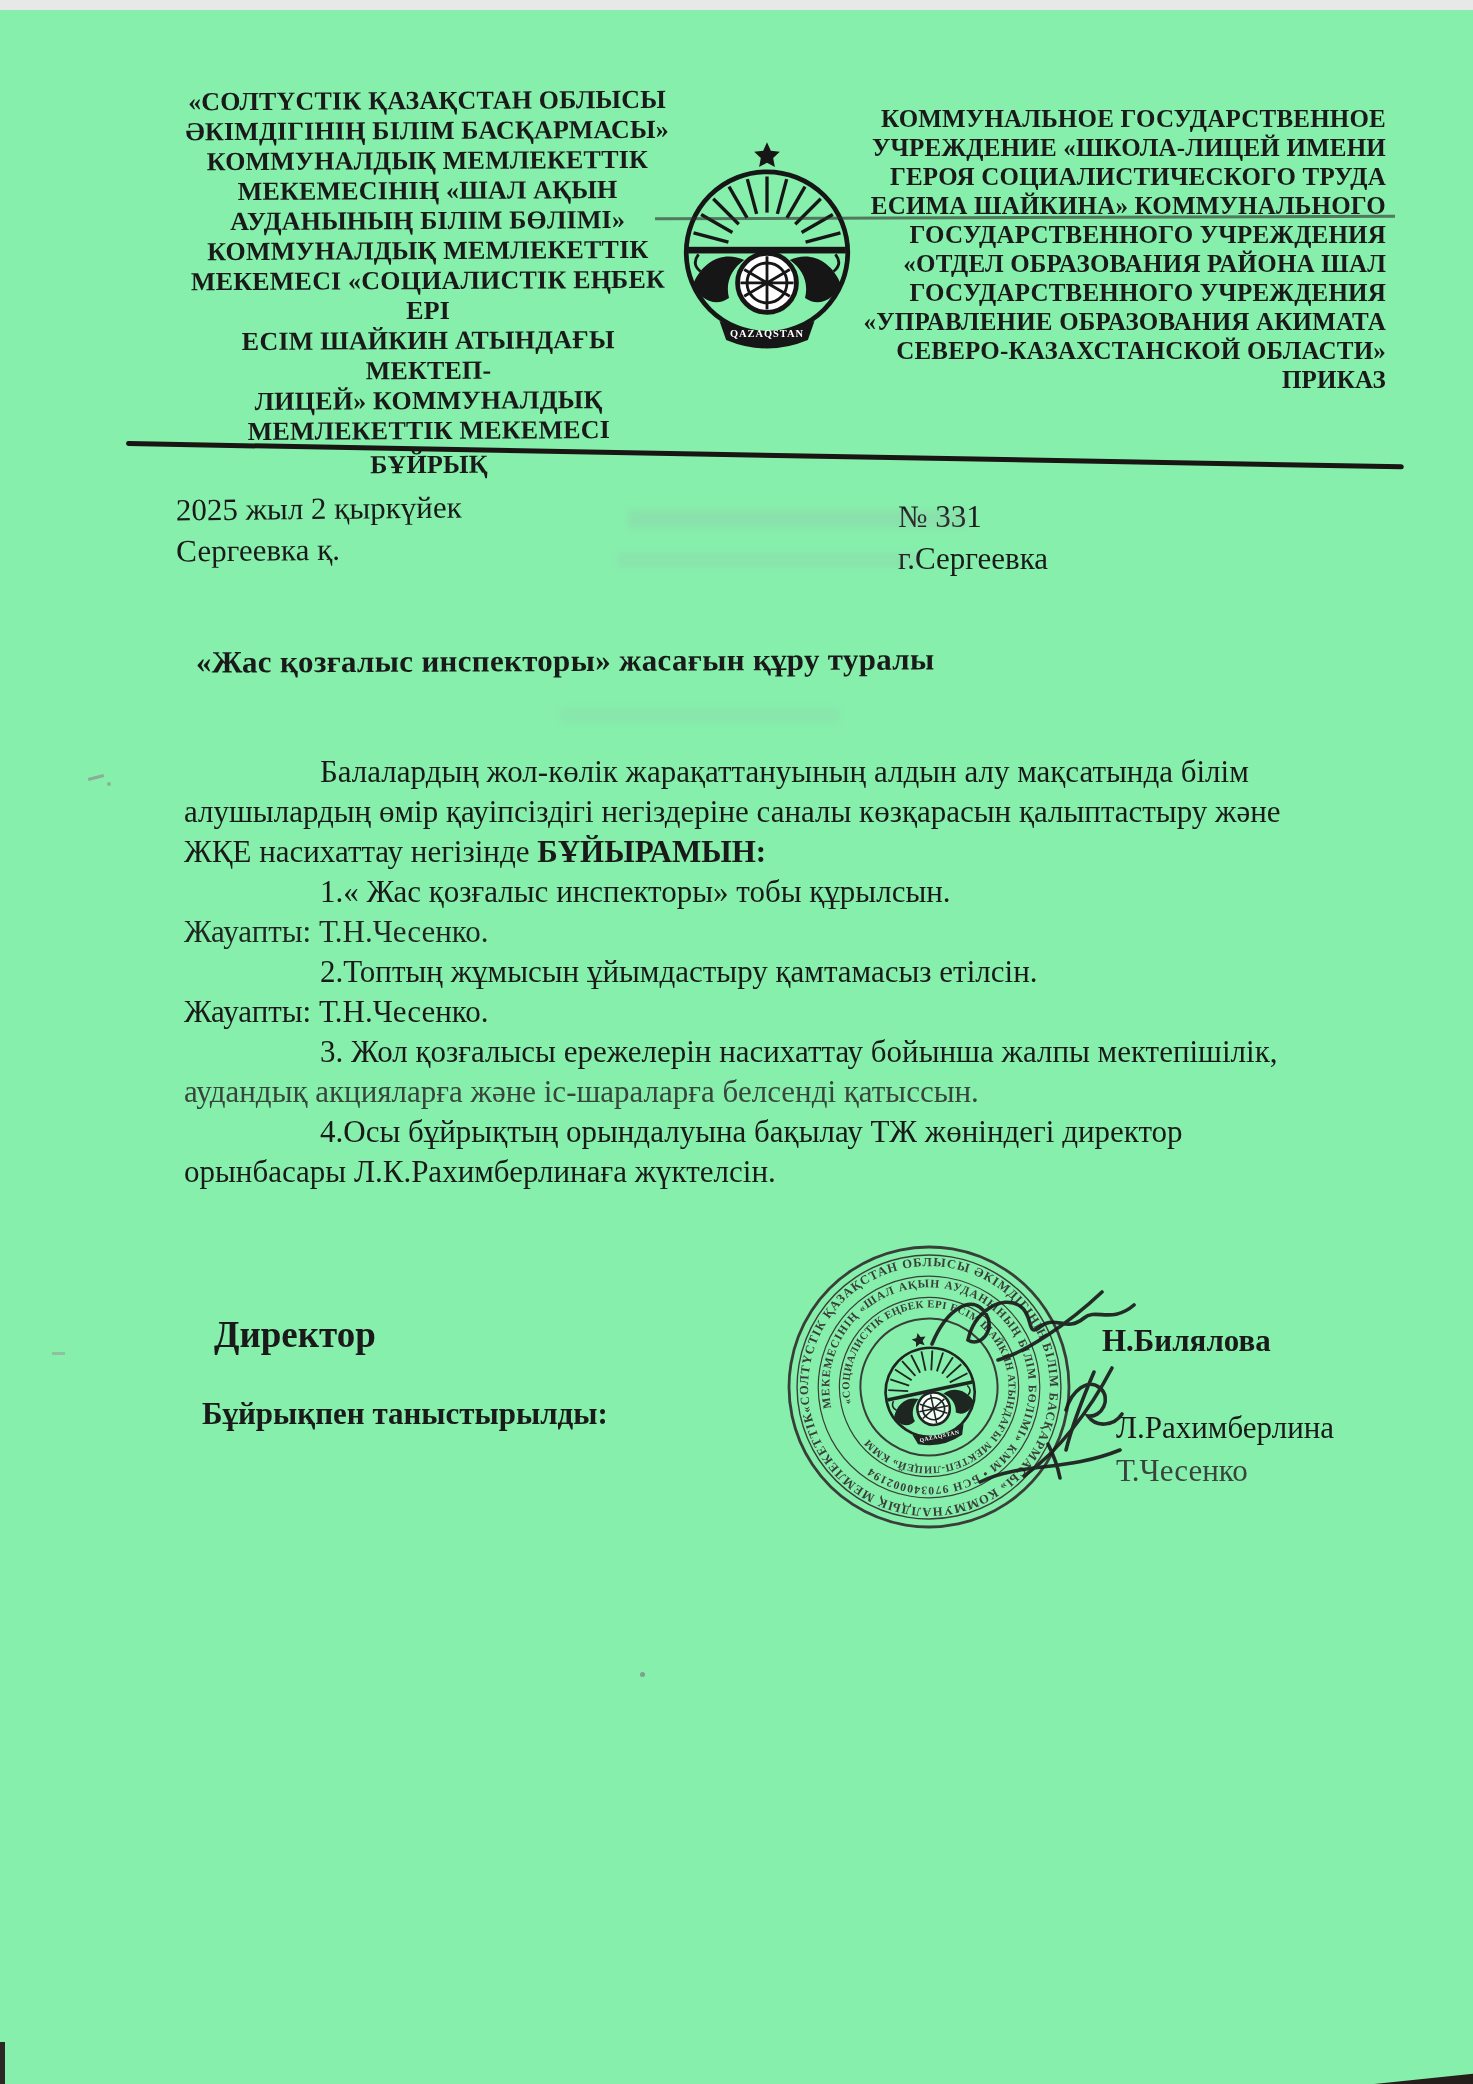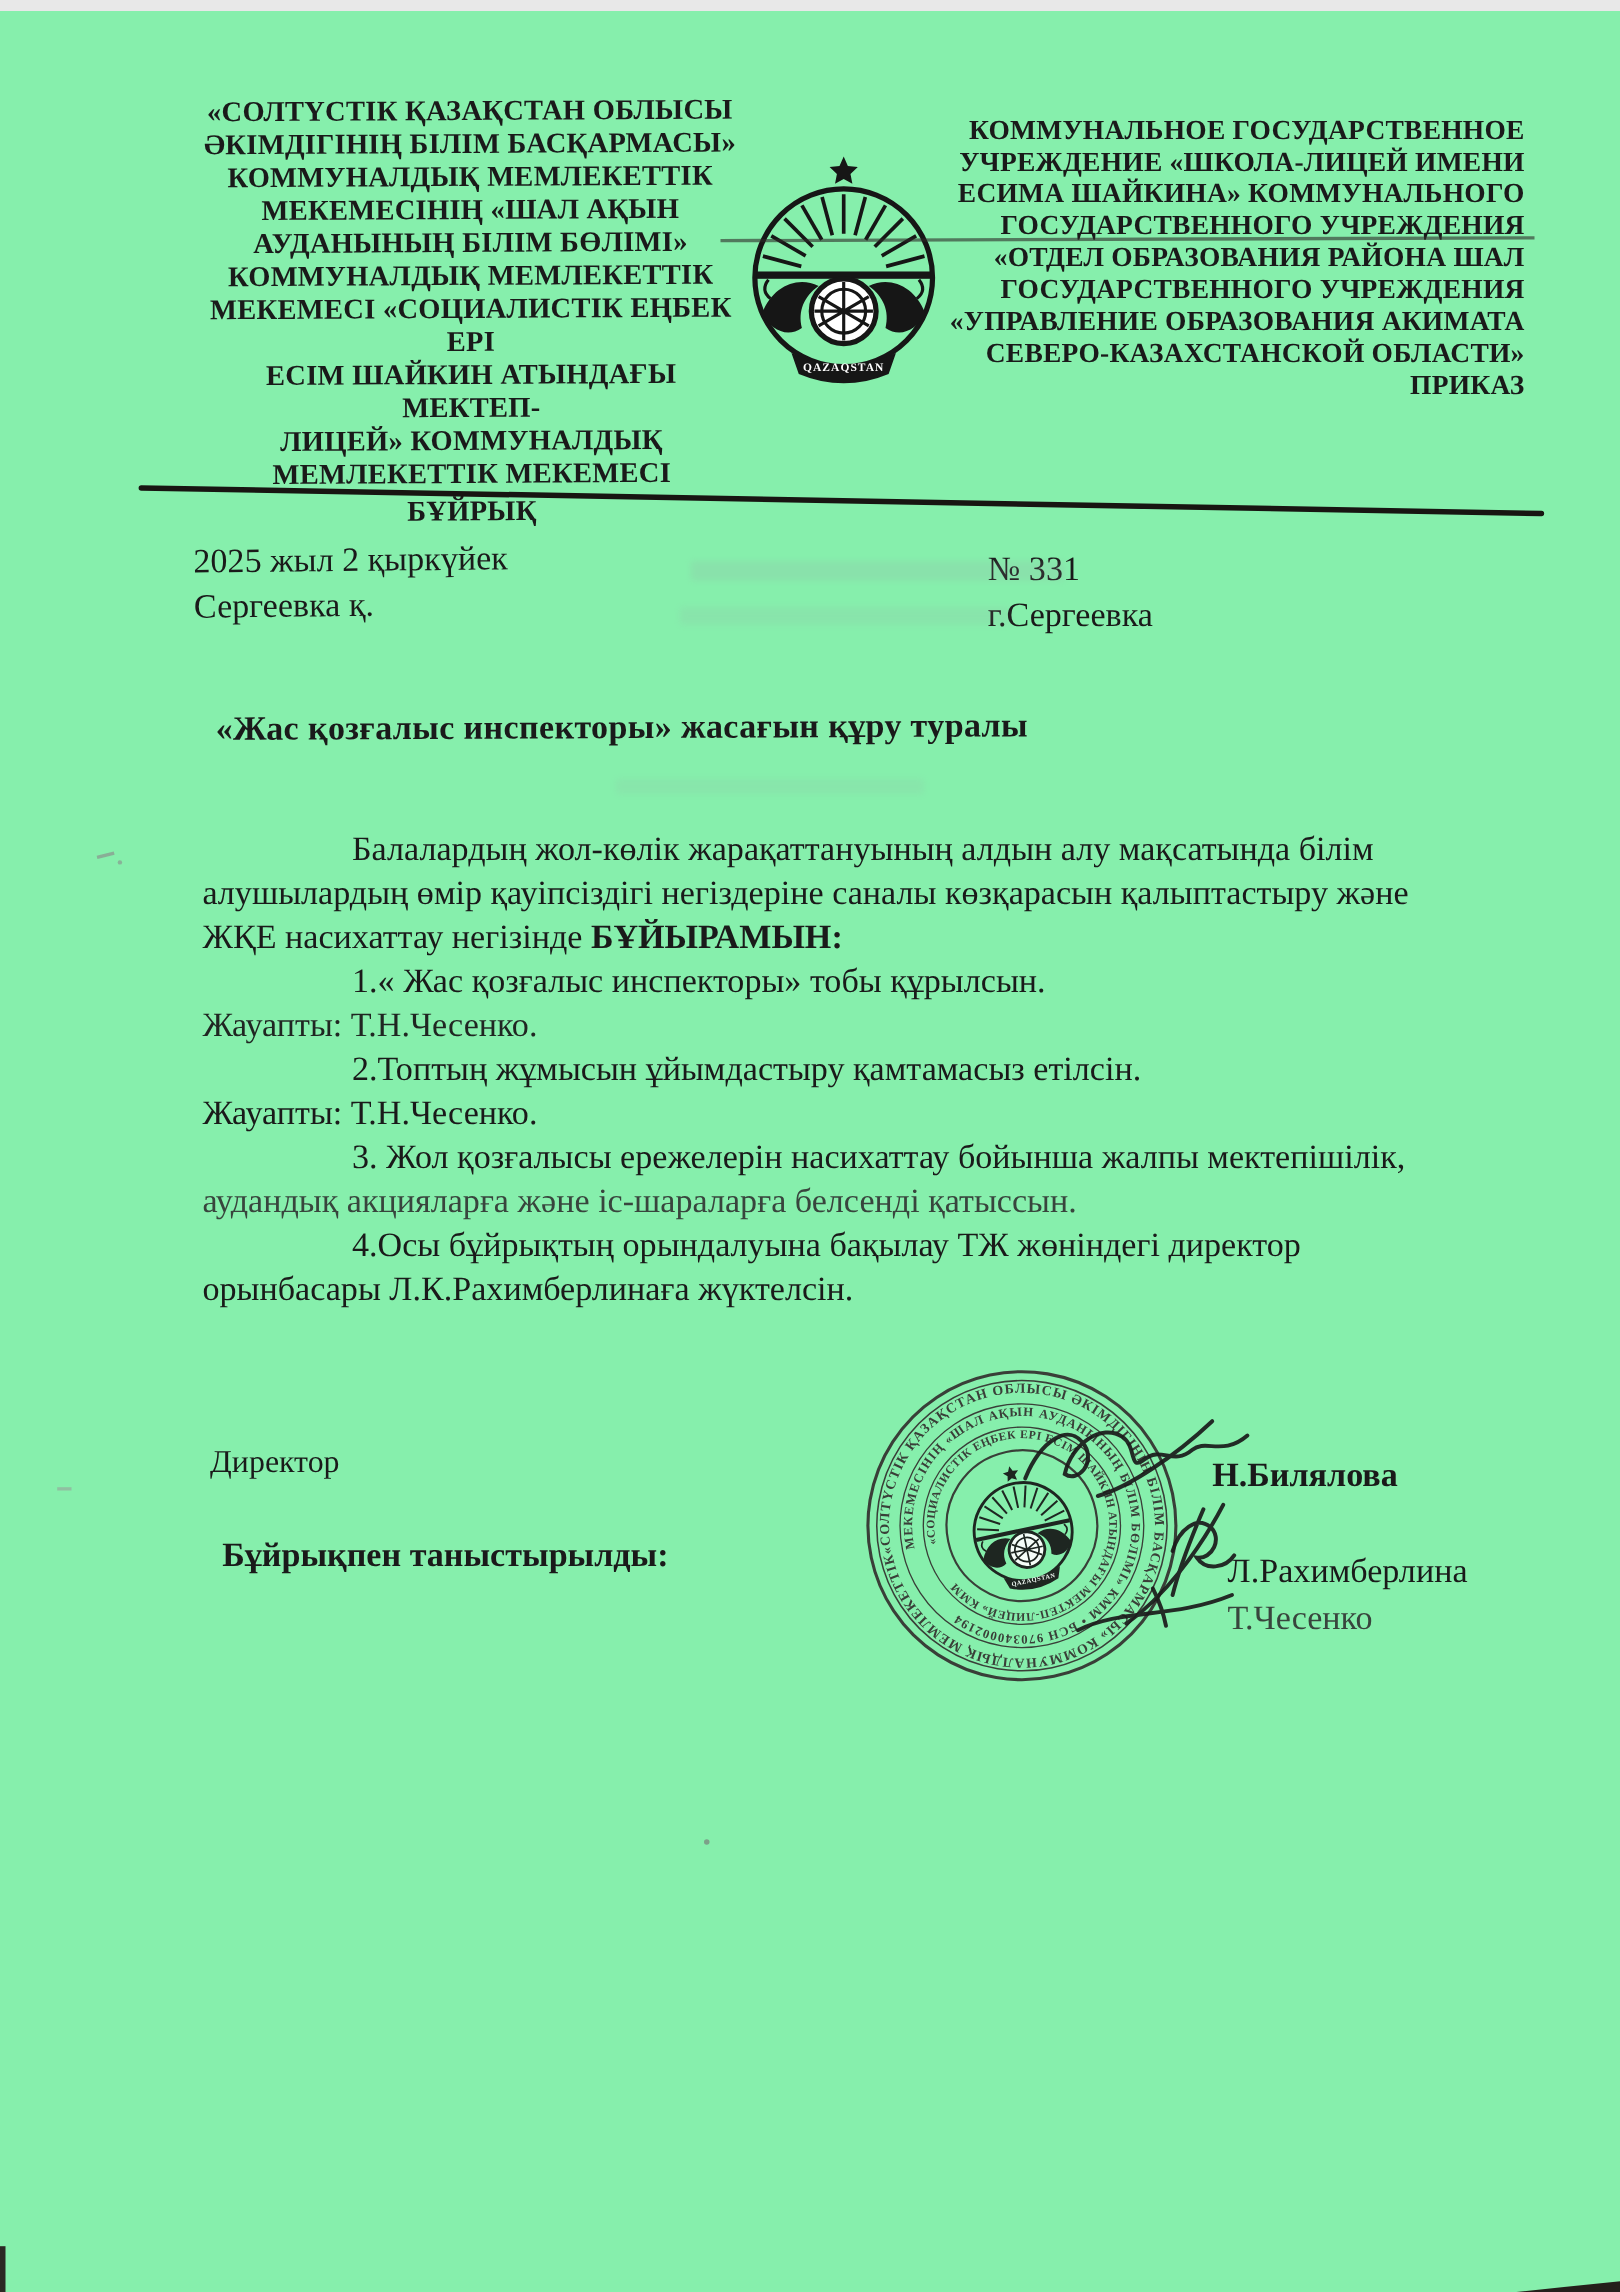--- a/index.html
+++ b/index.html
@@ -58,22 +58,22 @@
     position:absolute; left:184px; top:742px; width:1215px;
     font-size:31px;
   }
   .bline { line-height:40px; white-space:nowrap; }
   .bline.ind { padding-left:136px; }
   .b { font-weight:bold; }
   .faded { color:#2e2e2e; filter:blur(0.55px); opacity:.88; }
   .faded-soft { filter:blur(0.3px); opacity:.94; }
   
   .sig-director-label {
-    position:absolute; left:191px; top:1303px;
-    font-size:29px; font-weight:normal;
+    position:absolute; left:214px; top:1303px;
+    font-size:37px; font-weight:bold;
   }
   .sig-acq-label {
     position:absolute; left:202px; top:1386px; font-size:31px;font-weight:bold;
   }
   .sig-director-name {
     position:absolute; left:1102px; top:1313px;
     font-size:31px; font-weight:bold;
   }
   .sig-names {
     position:absolute; left:1116px; top:1396px;
@@ -152,20 +152,21 @@
 
   <div class="emblem-wrap">
     <svg class="emblem-svg" viewBox="0 0 200 220">
         <use href="#kz-emblem"></use>
       </svg>
   </div>
 
   <div class="header-right">
     <div>КОММУНАЛЬНОЕ ГОСУДАРСТВЕННОЕ</div>
     <div>УЧРЕЖДЕНИЕ «ШКОЛА-ЛИЦЕЙ ИМЕНИ</div>
+    <div>ГЕРОЯ СОЦИАЛИСТИЧЕСКОГО ТРУДА</div>
     <div>ЕСИМА ШАЙКИНА» КОММУНАЛЬНОГО</div>
     <div>ГОСУДАРСТВЕННОГО УЧРЕЖДЕНИЯ</div>
     <div>«ОТДЕЛ ОБРАЗОВАНИЯ РАЙОНА ШАЛ</div>
     <div>ГОСУДАРСТВЕННОГО УЧРЕЖДЕНИЯ</div>
     <div>«УПРАВЛЕНИЕ ОБРАЗОВАНИЯ АКИМАТА</div>
     <div>СЕВЕРО-КАЗАХСТАНСКОЙ ОБЛАСТИ»</div>
     <div>ПРИКАЗ</div>
   </div>
 
   <div class="fold-line"></div>

